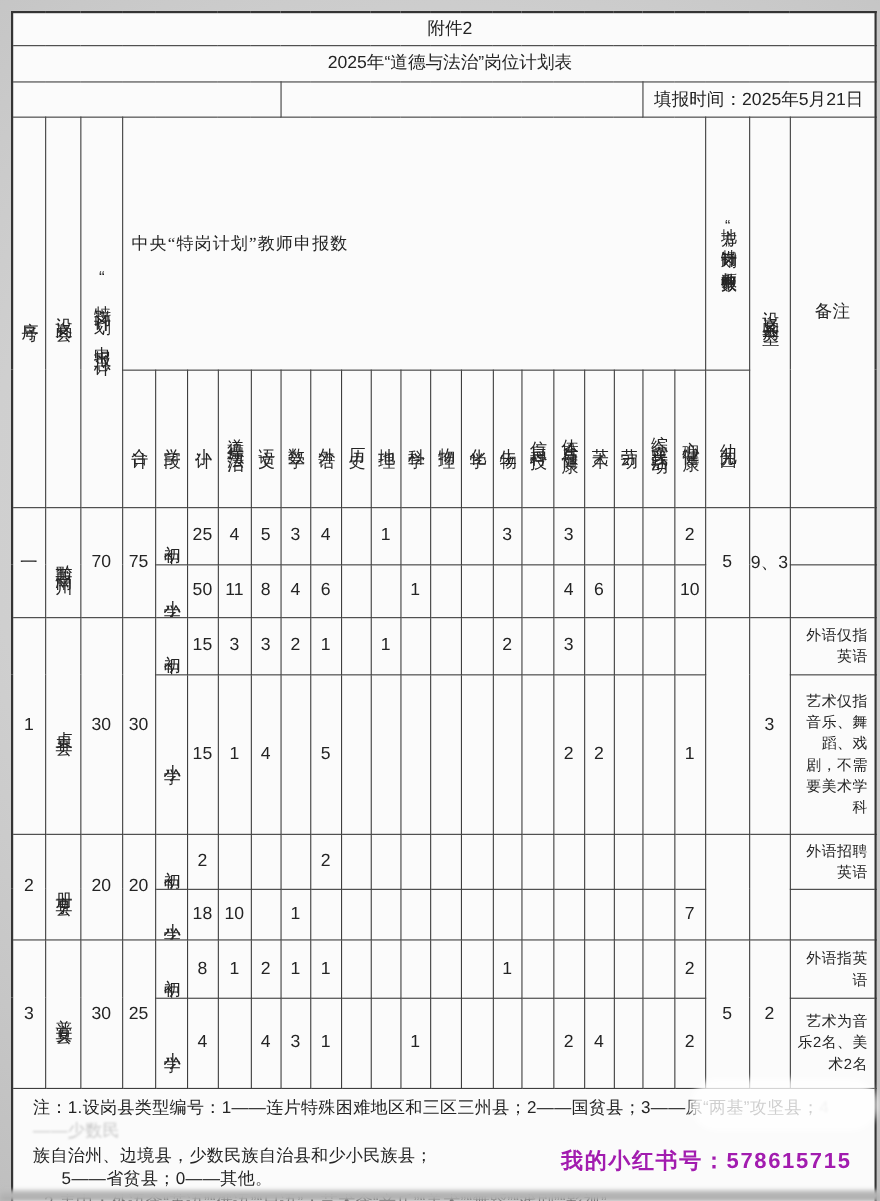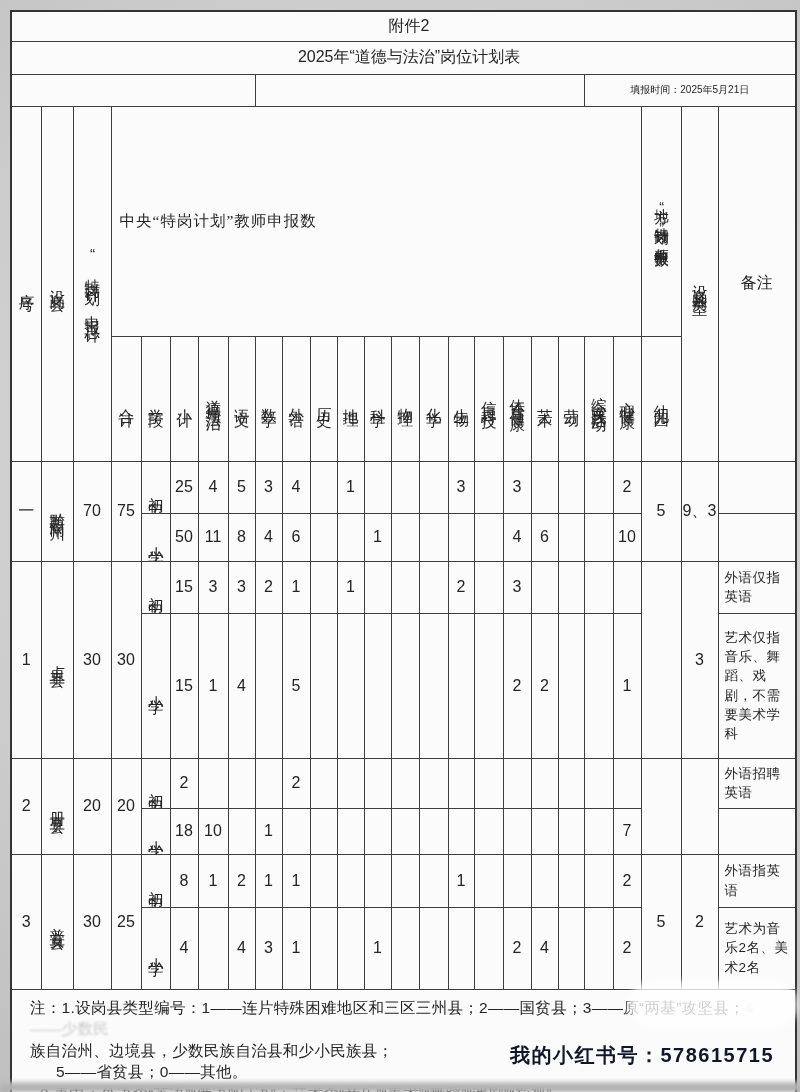--- a/index.html
+++ b/index.html
@@ -36,21 +36,21 @@
     writing-mode:vertical-rl;
     text-orientation:upright;
     display:inline-block;
     letter-spacing:4px;
     line-height:1.05;
     font-size:15.5px;
   }
   .vt.tight{letter-spacing:1px;font-size:14.5px;}
   td.remark{
     font-size:13.5px;
-    text-align:left;
+    text-align:right;
     padding:3px 6px;
     line-height:1.42;
     letter-spacing:.5px;
   }
   td.notes{
     text-align:left;
     vertical-align:top;
     padding:7px 14px 0 18px;
     font-size:15.5px;
     line-height:21.5px;
@@ -62,21 +62,21 @@
   .blur-patch{
     position:absolute;left:628px;top:981px;width:170px;height:47px;
     background:rgba(255,255,255,.78);
     border-radius:24px;
     filter:blur(3px);
     z-index:3;
   }
   .watermark{
     position:absolute;left:510px;top:1042px;
     font-size:20px;font-weight:bold;letter-spacing:1.5px;
-    color:#0f172a;text-shadow:0 1px 0 rgba(255,255,255,.9);
+    color:#a21caf;text-shadow:0 1px 0 rgba(255,255,255,.9);
     z-index:2;white-space:nowrap;
   }
   .bottom-shade{
     position:absolute;left:0;top:1082px;width:800px;height:10px;
     background:linear-gradient(#bdbdbd,#a9a9a9);
     filter:blur(2px);
   }
 </style>
 </head>
 <body>
@@ -116,21 +116,21 @@
     <td colspan="25" class="tl">附件2</td>
   </tr>
 
   <tr style="height:33px">
     <td colspan="25" class="tl">2025年“道德与法治”岗位计划表</td>
   </tr>
 
   <tr style="height:32px">
     <td colspan="8"></td>
     <td colspan="12"></td>
-    <td colspan="5" style="font-size:10px">填报时间：2025年5月21日</td>
+    <td colspan="5" style="font-size:16px">填报时间：2025年5月21日</td>
   </tr>
 
   <tr style="height:230px">
     <td rowspan="2"><span class="vt">序号</span></td>
     <td rowspan="2"><span class="vt">设岗县</span></td>
     <td rowspan="2"><span class="vt">“特岗计划”申报总计</span></td>
     <td colspan="19" class="central">中央“特岗计划”教师申报数</td>
     <td><span class="vt tight">地方“特岗计划”教师申报数</span></td>
     <td rowspan="2"><span class="vt">设岗县类型</span></td>
     <td rowspan="2">备注</td>

